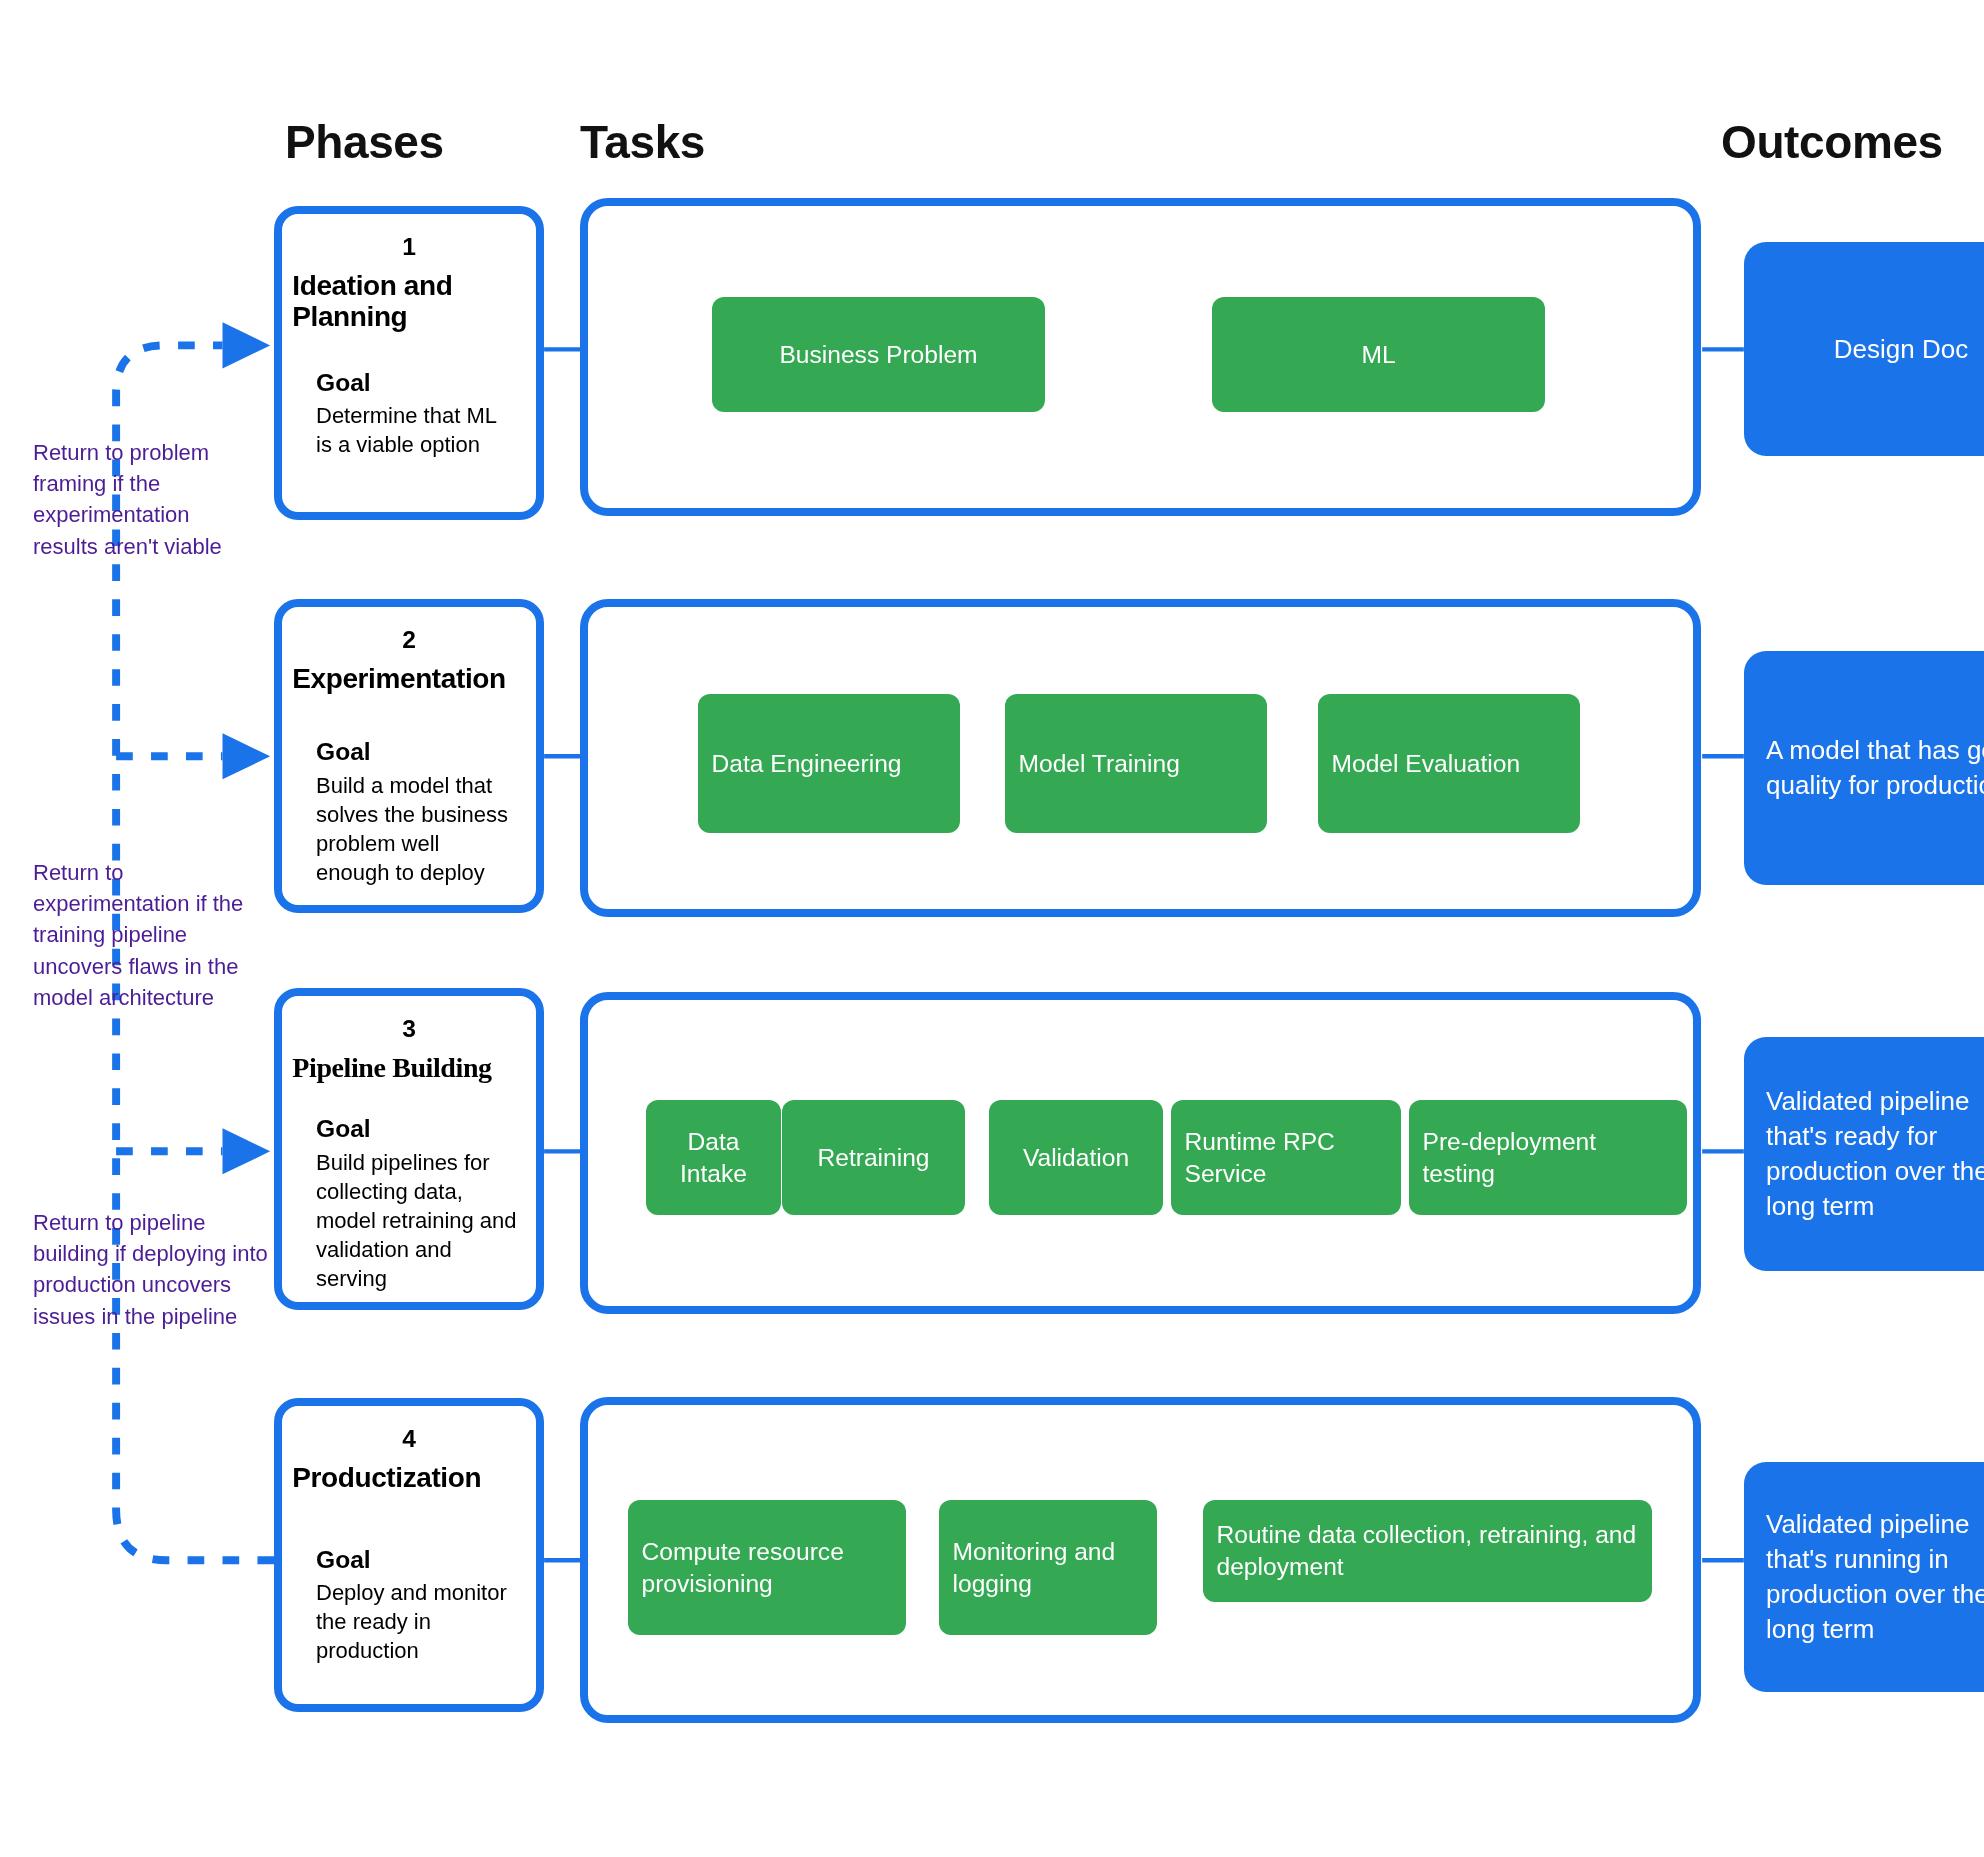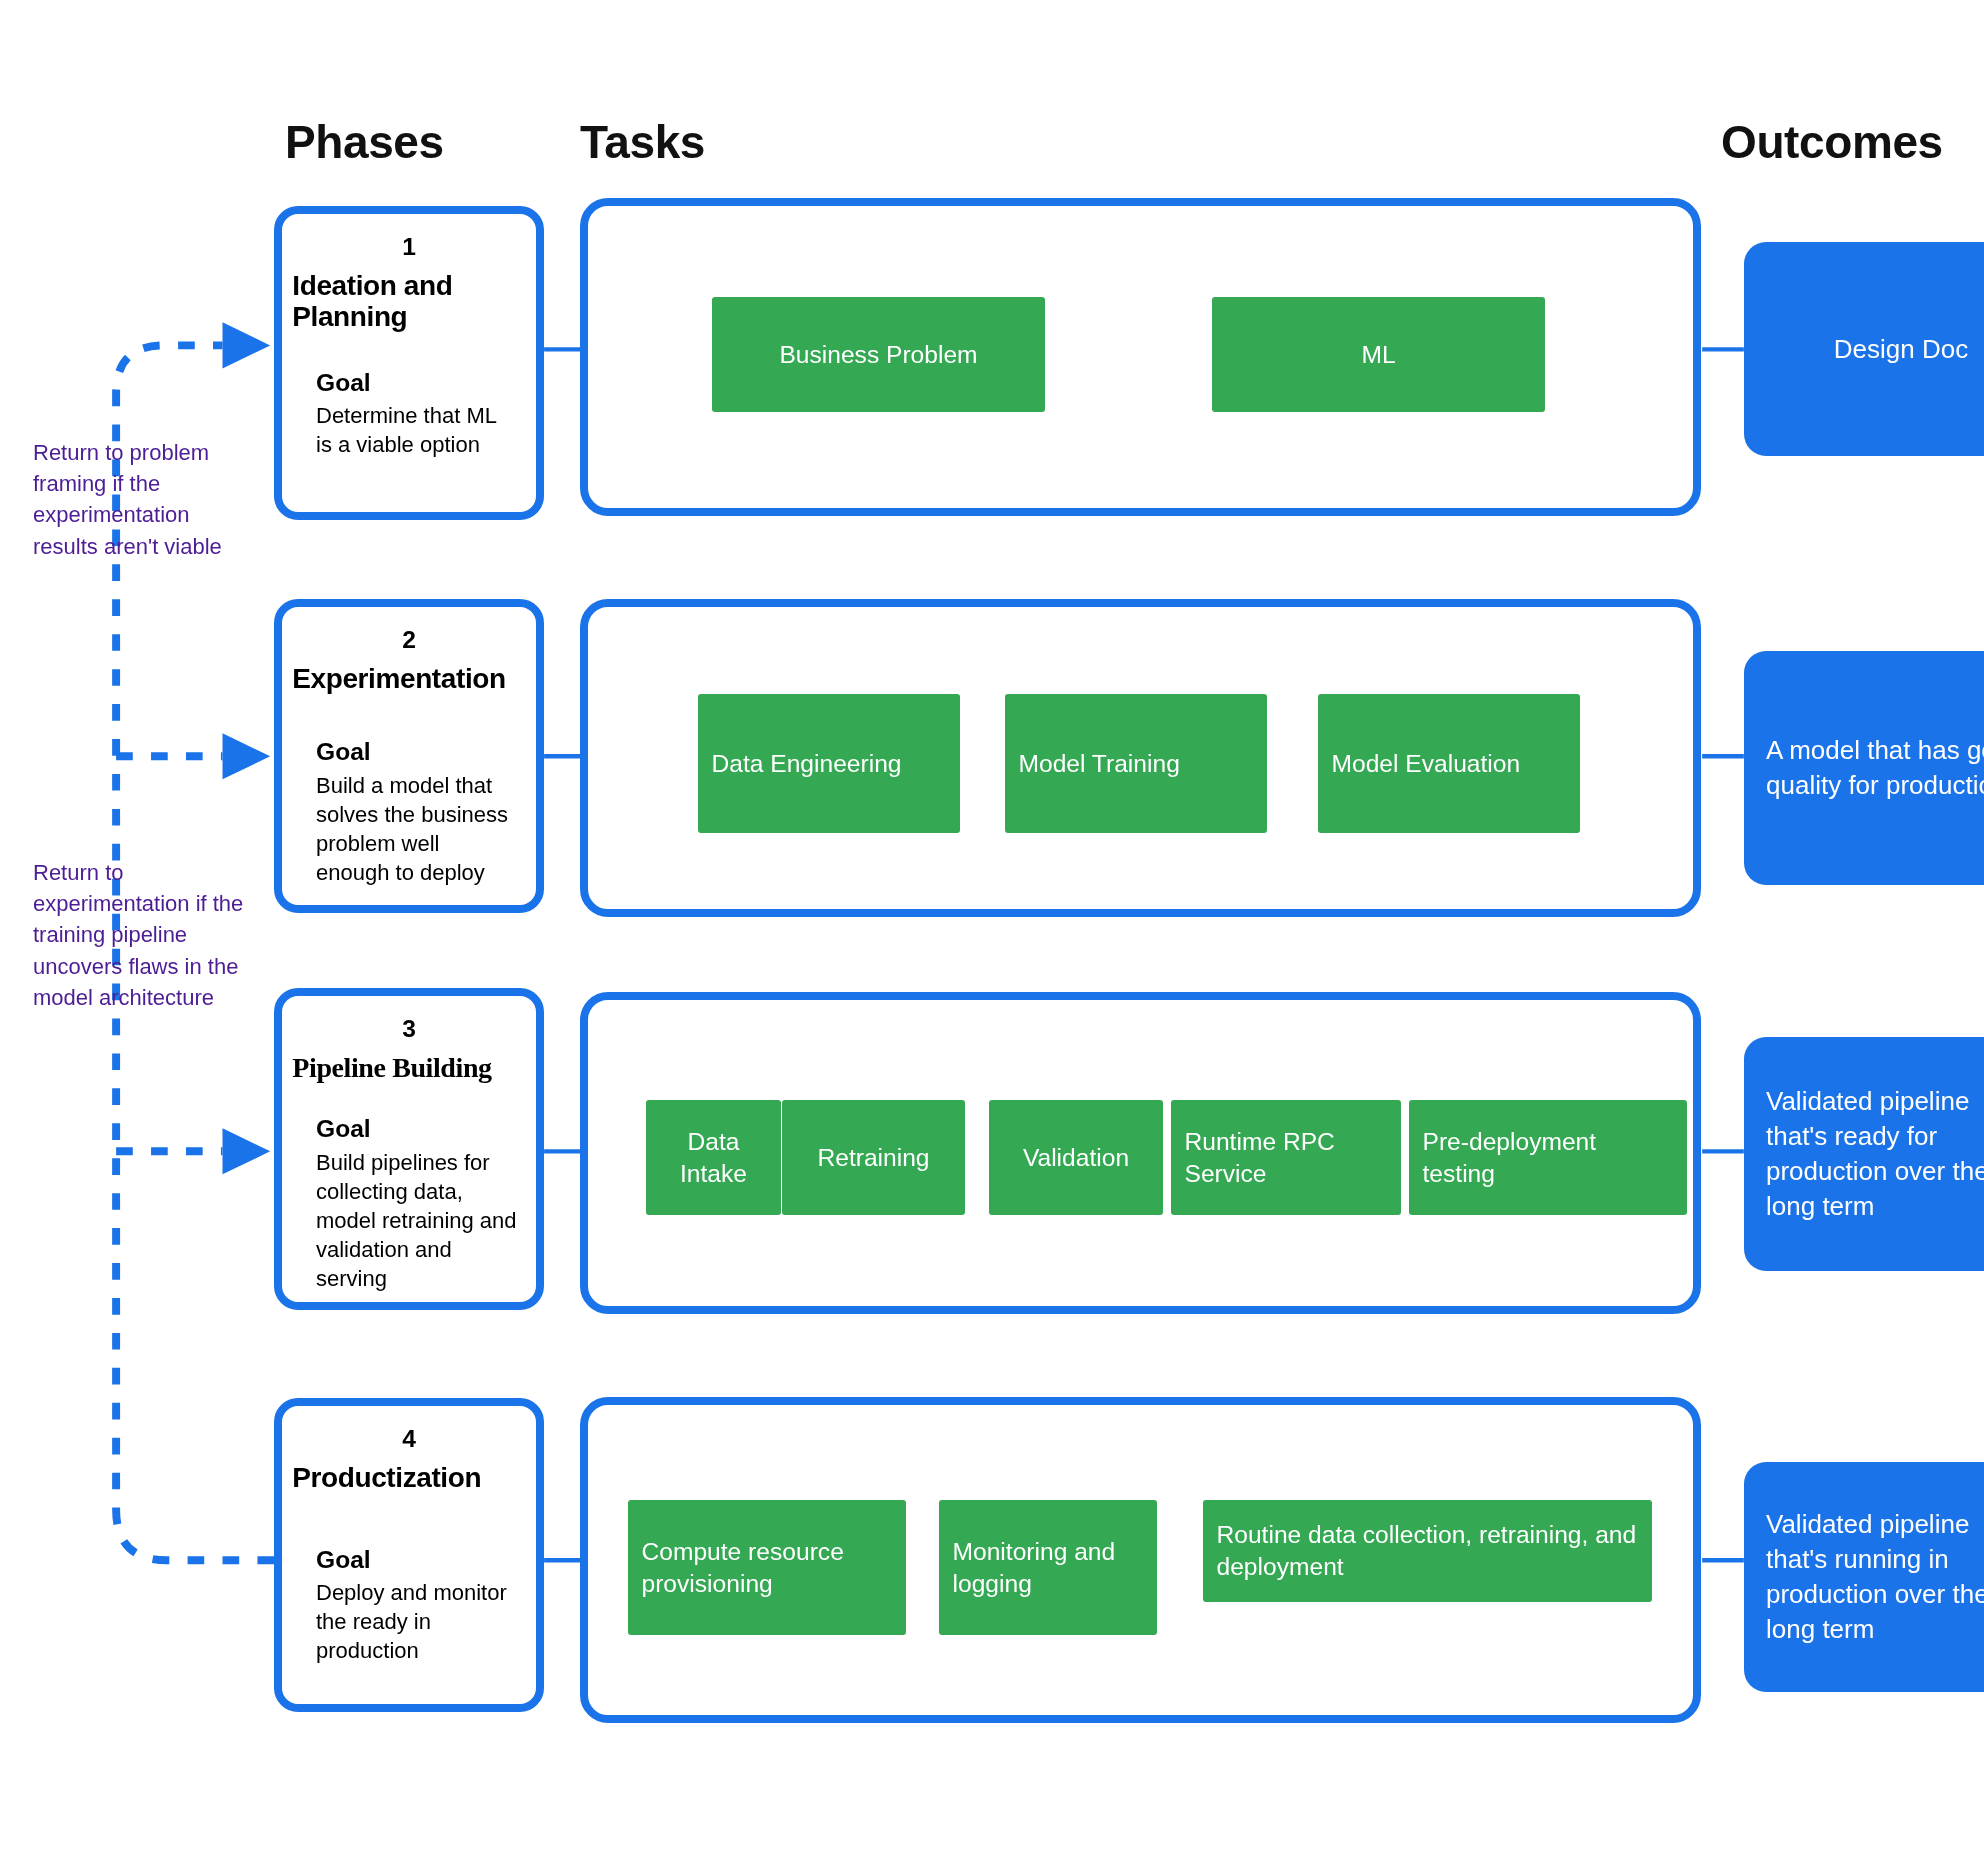--- a/index.html
+++ b/index.html
@@ -18,21 +18,21 @@
       font-size:28px;font-weight:700;line-height:1.12;letter-spacing:-0.4px;}
   .phase-goal-label{position:absolute;font-size:24.6px;font-weight:700;}
   .phase-goal-text{position:absolute;font-size:22px;line-height:1.32;font-weight:400;}
 
   
   .tasks-panel{position:absolute;box-sizing:border-box;background:#fff;
       border:8px solid #1A73E8;border-radius:28px;}
 
   
   .task{position:absolute;box-sizing:border-box;background:#34A853;color:#fff;
-      border-radius:3px;display:flex;align-items:center;
+      border-radius:12px;display:flex;align-items:center;
       font-size:24.6px;line-height:1.30;font-weight:400;padding:0 13.5px;}
   .task.center{justify-content:center;text-align:center;}
 
   
   .outcome{position:absolute;box-sizing:border-box;background:#1A73E8;color:#fff;
       border-radius:22px;display:flex;align-items:center;
       font-size:26px;line-height:1.34;font-weight:400;padding:0 22px;}
   .outcome.center{justify-content:center;text-align:center;}
 
   
@@ -180,15 +180,16 @@
   <div class="tasks-panel" style="left:580px;top:1397px;width:1121px;height:326px;">
     <div class="task" style="left:40px;top:95px;width:278px;height:135px;">Compute  resource provisioning</div>
     <div class="task" style="left:351px;top:95px;width:218px;height:135px;">Monitoring and logging</div>
     <div class="task" style="left:615px;top:95px;width:449px;height:102px;">Routine data collection, retraining, and deployment</div>
   </div>
 
   <div class="outcome" style="left:1744px;top:1462px;width:314px;height:230px;">Validated pipeline that's running in production over the long term</div>
 
   <div class="note" style="left:33px;top:437px;width:222px;">Return to problem framing if the experimentation results aren't viable</div>
   <div class="note" style="left:33px;top:857px;width:230px;">Return to experimentation if the training pipeline uncovers flaws in the model architecture</div>
+  <div class="note" style="left:33px;top:1207px;width:238px;">Return to pipeline building if deploying into production uncovers issues in the pipeline</div>
 
 </div>
 
 
 </body></html>

